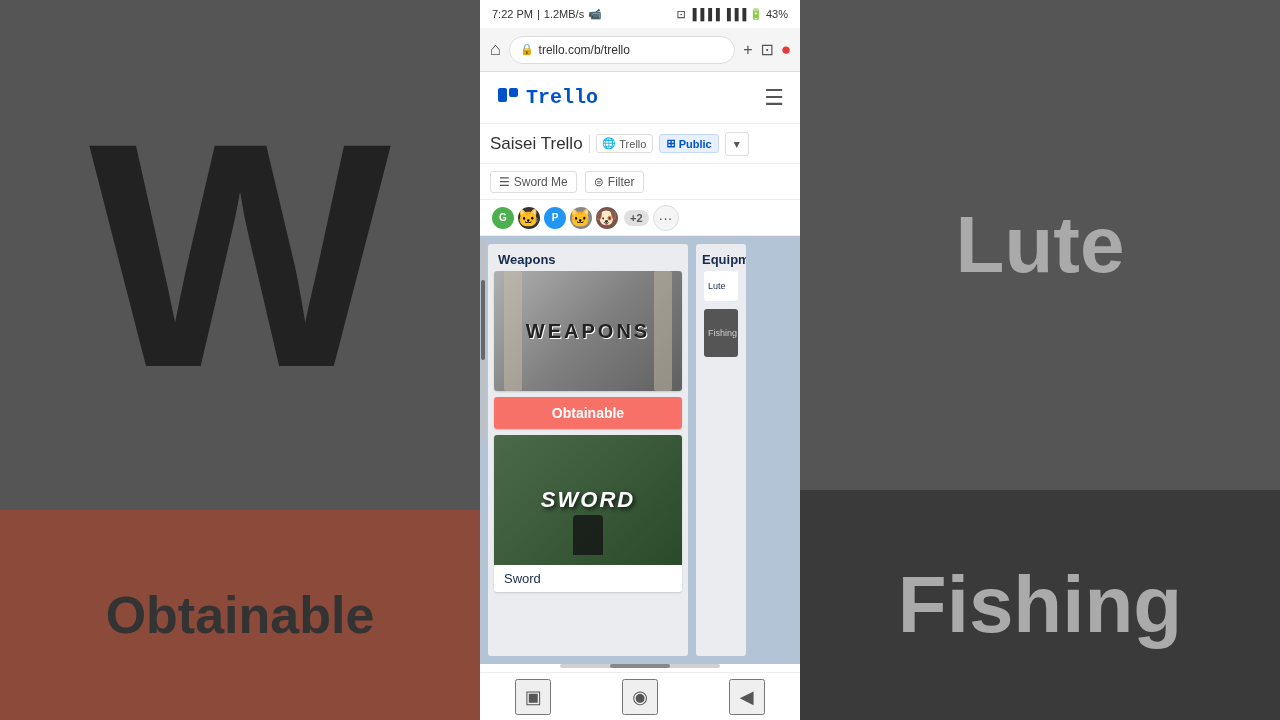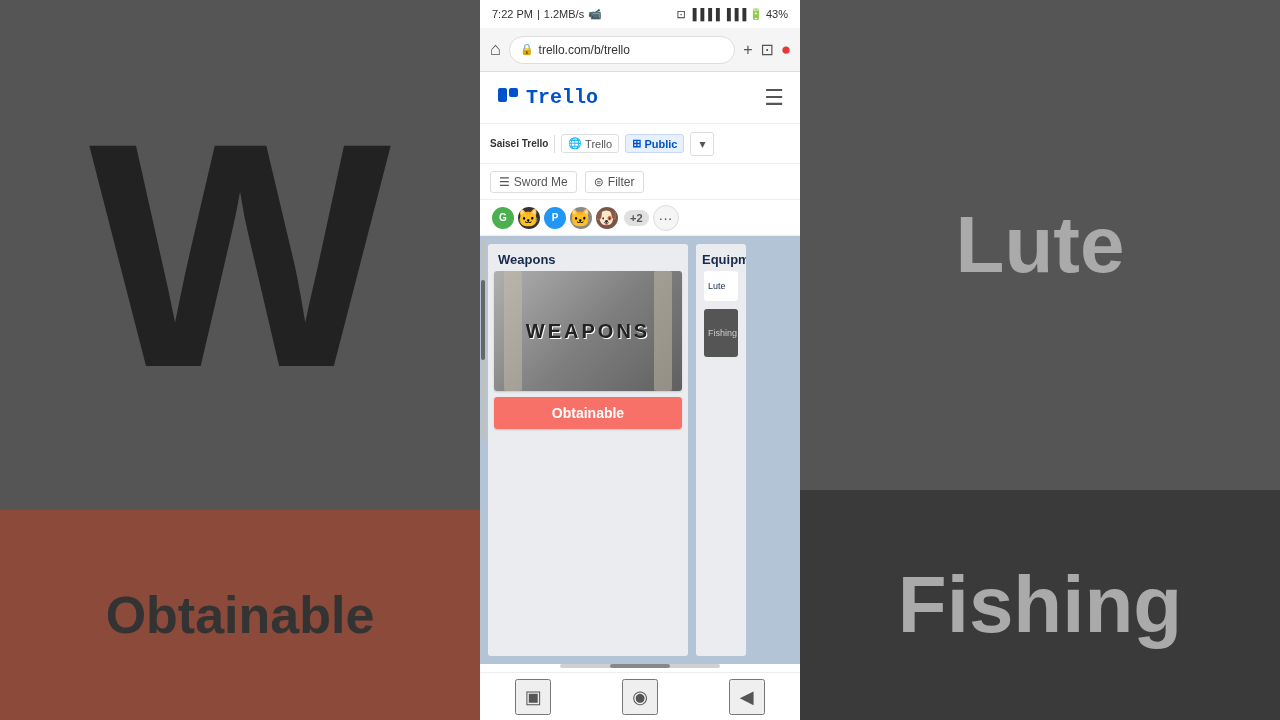--- a/index.html
+++ b/index.html
@@ -183,22 +183,22 @@
       height: 40px;
       background: #fff;
       display: flex;
       align-items: center;
       padding: 0 10px;
       gap: 6px;
       border-bottom: 1px solid #eee;
       flex-shrink: 0;
     }
     .board-name {
-      font-size: 10px;
-      font-weight: 700;
+      font-size: 17px;
+      font-weight: 400;
       color: #333;
     }
     .divider { width: 1px; height: 18px; background: #ddd; }
     .badge-public {
       display: flex;
       align-items: center;
       gap: 3px;
       background: #fff;
       border: 1px solid #ddd;
       border-radius: 3px;
@@ -596,20 +596,28 @@
 
             <div style="position:absolute; left:10px; top:0; bottom:0; width:18px; background:rgba(200,190,170,0.5); border-radius:2px;"></div>
             <div style="position:absolute; right:10px; top:0; bottom:0; width:18px; background:rgba(200,190,170,0.5); border-radius:2px;"></div>
           </div>
         </div>
 
         <div class="card">
           <div class="card-obtainable">Obtainable</div>
         </div>
 
+        <div class="card">
+          <div class="card-image card-sword-img" style="height:130px;">
+            <span style="font-size:22px; font-weight:900; letter-spacing:2px; color:#fff; text-shadow: 2px 2px 4px rgba(0,0,0,0.8); font-style:italic;">SWORD</span>
+
+            <div style="position:absolute; bottom:10px; left:50%; transform:translateX(-50%); width:30px; height:40px; background:rgba(20,20,20,0.8); border-radius:4px 4px 0 0;"></div>
+          </div>
+          <div class="card-label">Sword</div>
+        </div>
 
       </div>
     </div>
 
     <div class="list-partial">
       <div class="list-partial-header">
         <span>Equipme</span>
       </div>
       <div style="padding: 0 4px 4px; display:flex; flex-direction:column; gap:4px;">
         <div class="mini-card">

